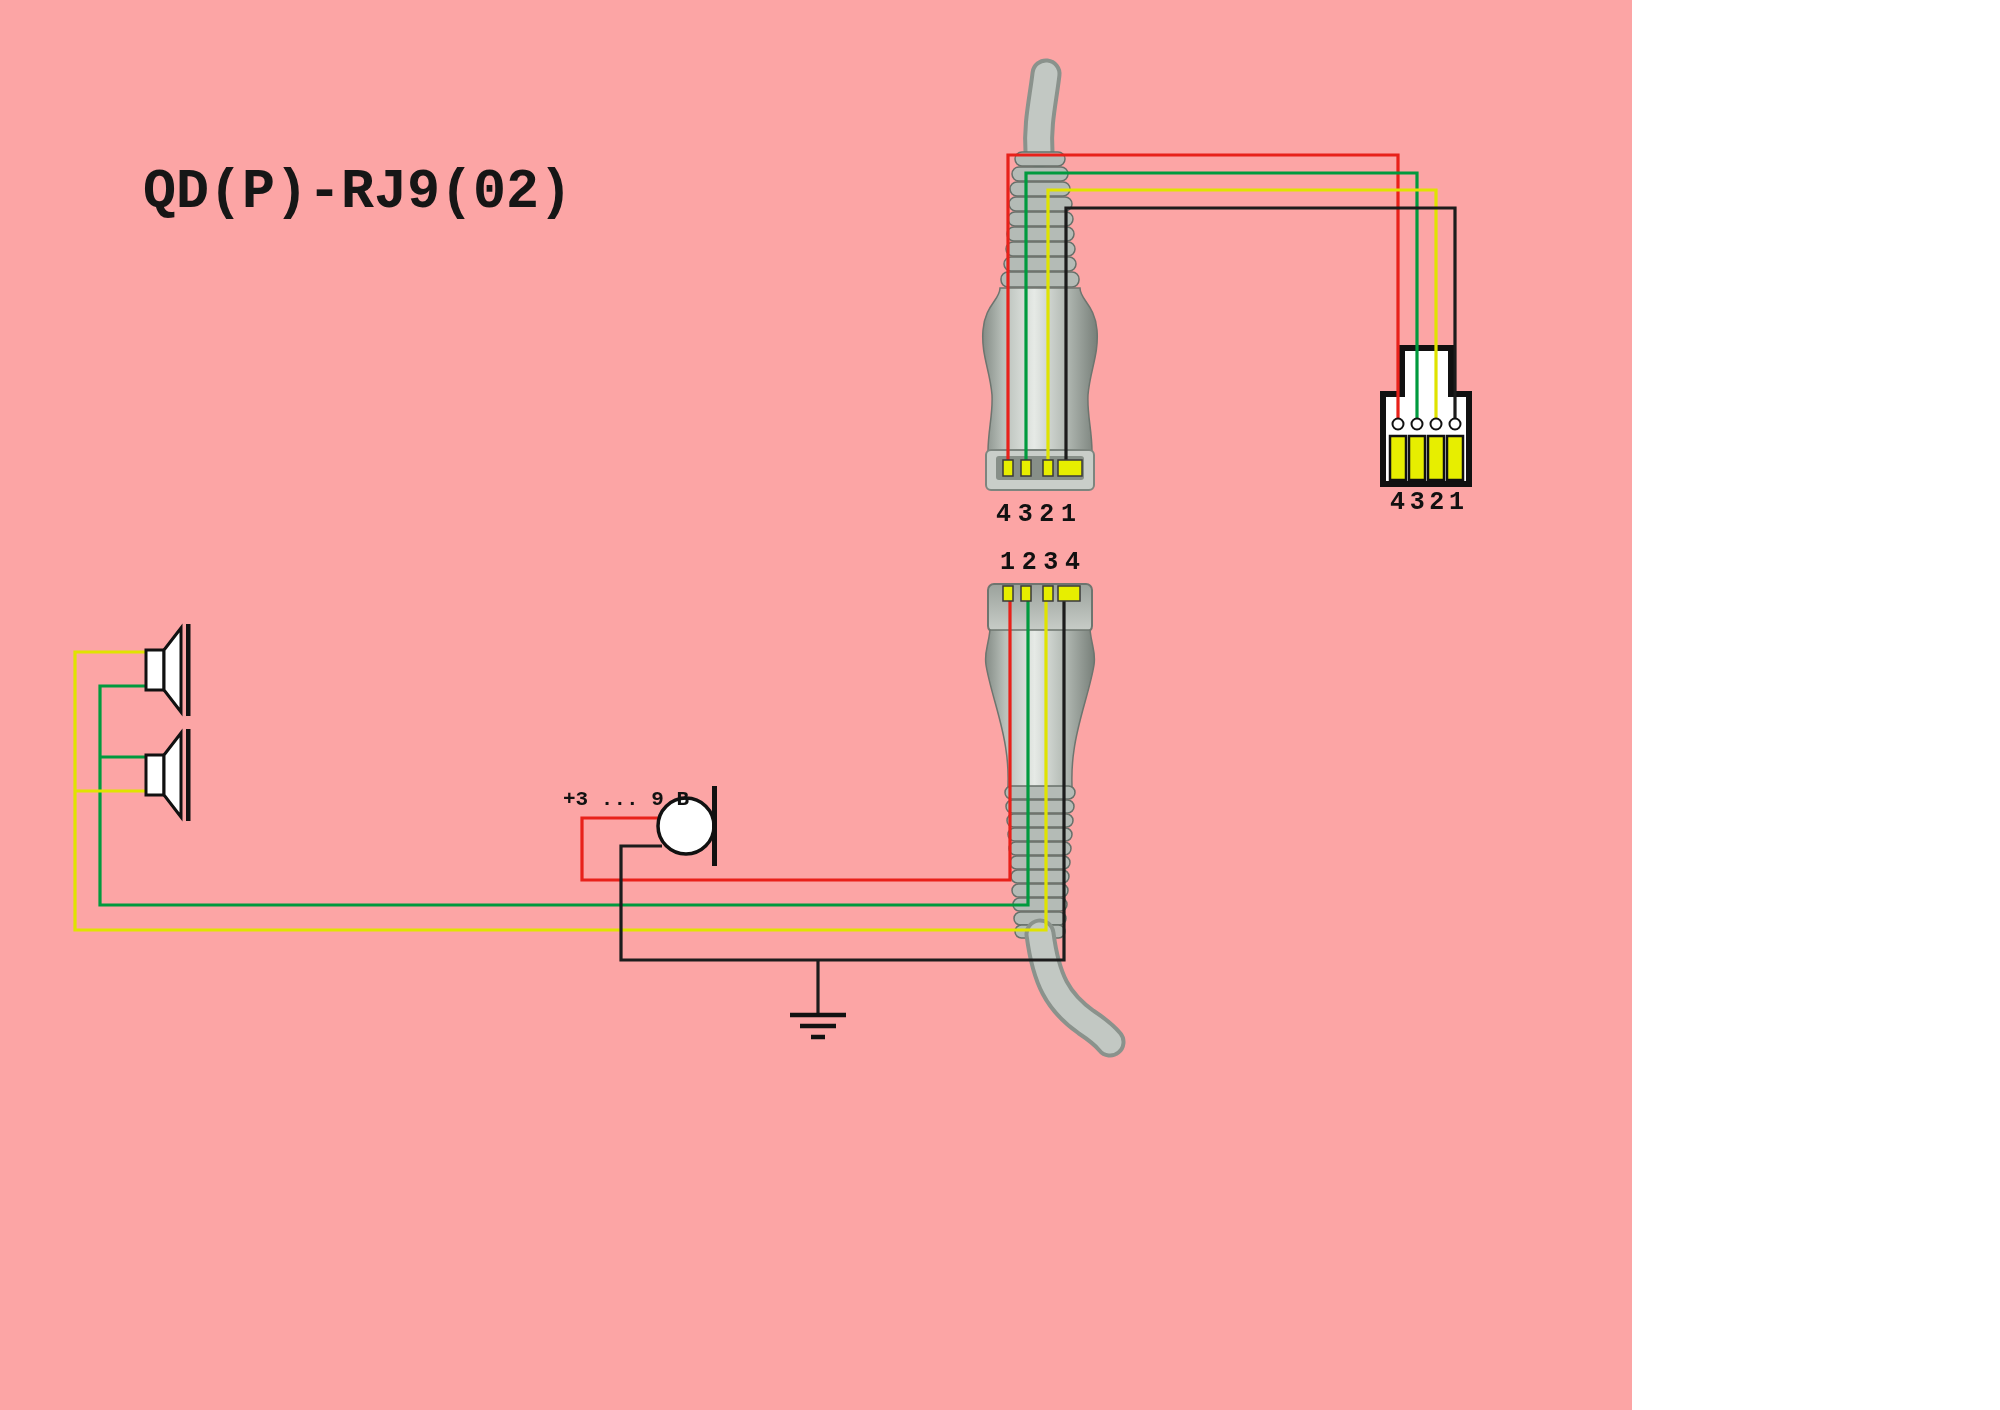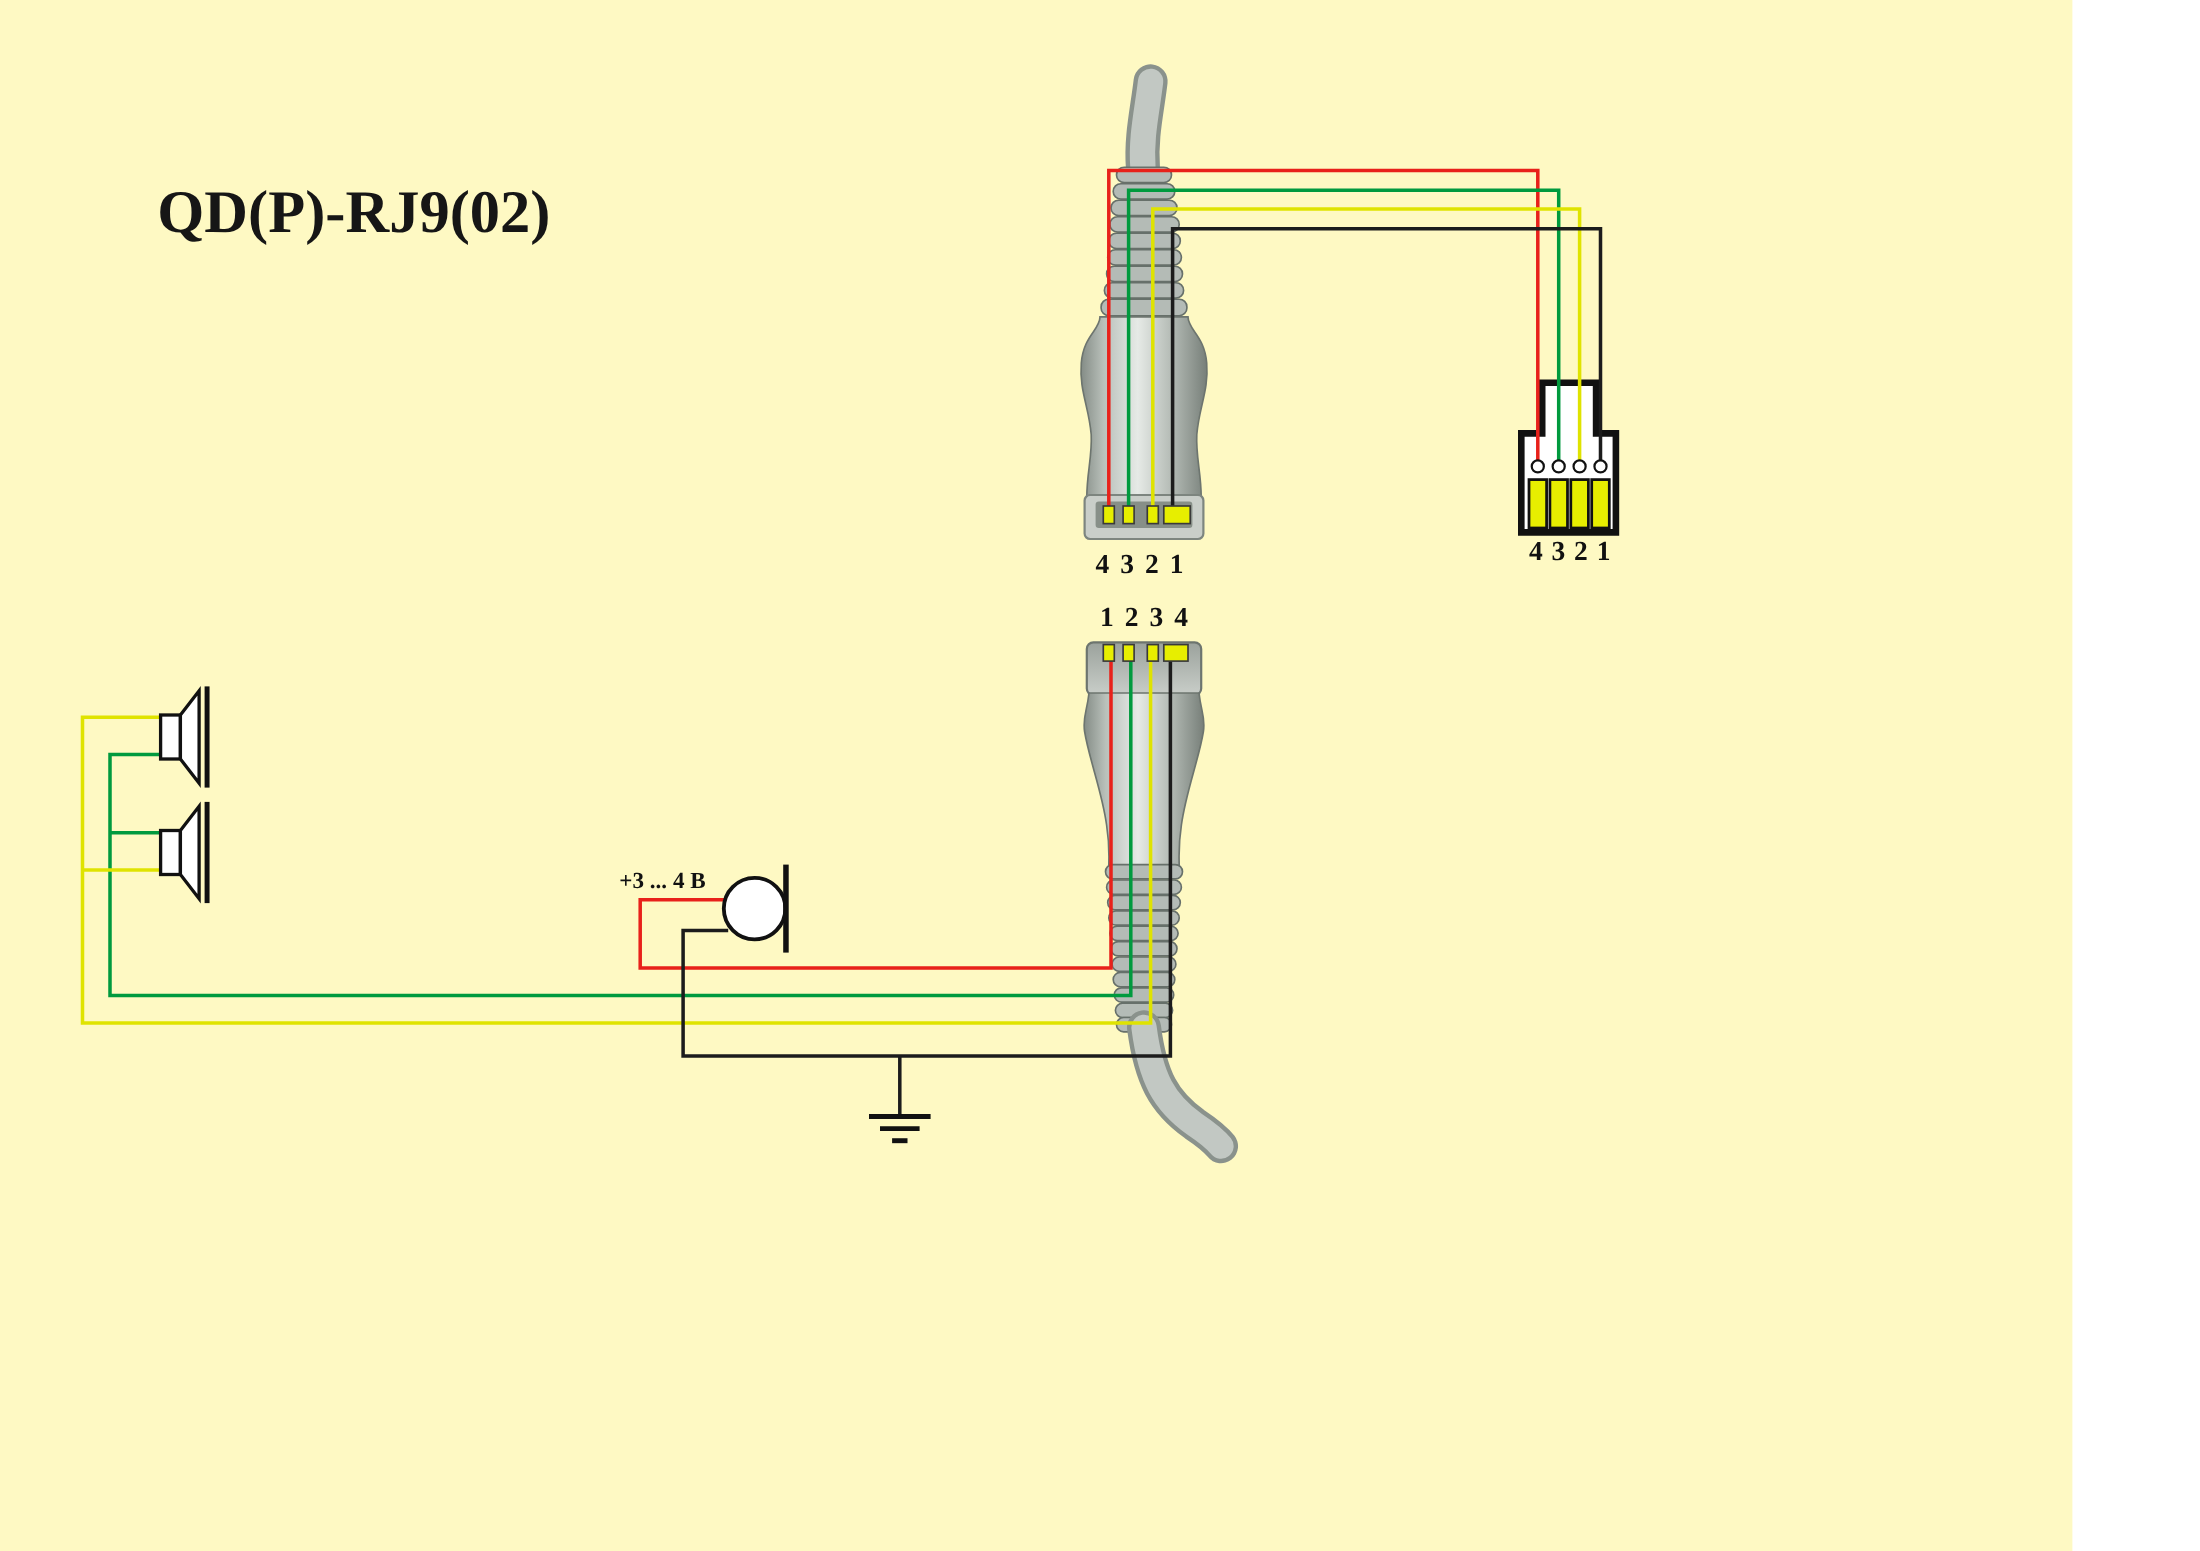--- a/index.html
+++ b/index.html
@@ -1,17 +1,17 @@
 <!DOCTYPE html>
 <html><head>
 <meta charset="utf-8">
 <style>
   html,body{margin:0;padding:0;background:#ffffff;}
-  #stage{position:relative;width:1884px;height:1410px;background:#fef9c3;overflow:hidden;
-         font-family:Liberation Serif, serif;}
+  #stage{position:relative;width:1632px;height:1410px;background:#fca5a5;overflow:hidden;
+         font-family:Liberation Mono, monospace;}
   #diagram-svg{position:absolute;left:0;top:0;}
   .abs{position:absolute;}
   .title{font-weight:700;font-size:55px;line-height:1.28;color:#161616;letter-spacing:0px;}
   .pin-row{position:absolute;display:flex;justify-content:space-between;
            font-weight:700;font-size:25px;color:#111;}
   .mic-label{position:absolute;font-weight:700;font-size:21px;color:#111;}
 </style>
 </head>
 <body>
 
@@ -163,15 +163,15 @@
     <span>1</span>
   </div>
 
   <div class="pin-row" style="left:1000px;top:548px;width:80px;">
     <span>1</span>
     <span>2</span>
     <span>3</span>
     <span>4</span>
   </div>
 
-  <div class="mic-label" style="left:563px;top:788px;">+3 ... 4 В</div>
+  <div class="mic-label" style="left:563px;top:788px;">+3 ... 9 В</div>
 
 </div>
 
 </body></html>

